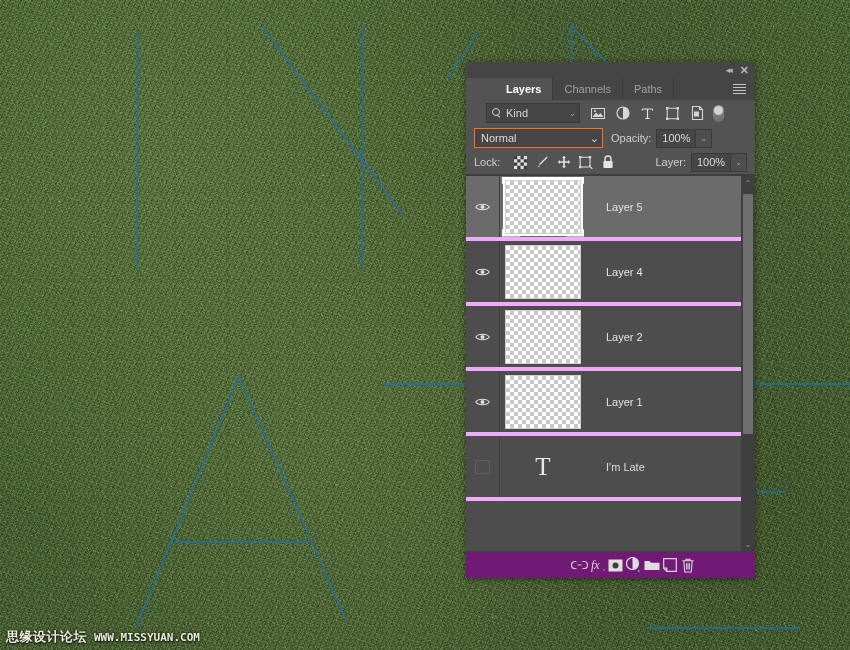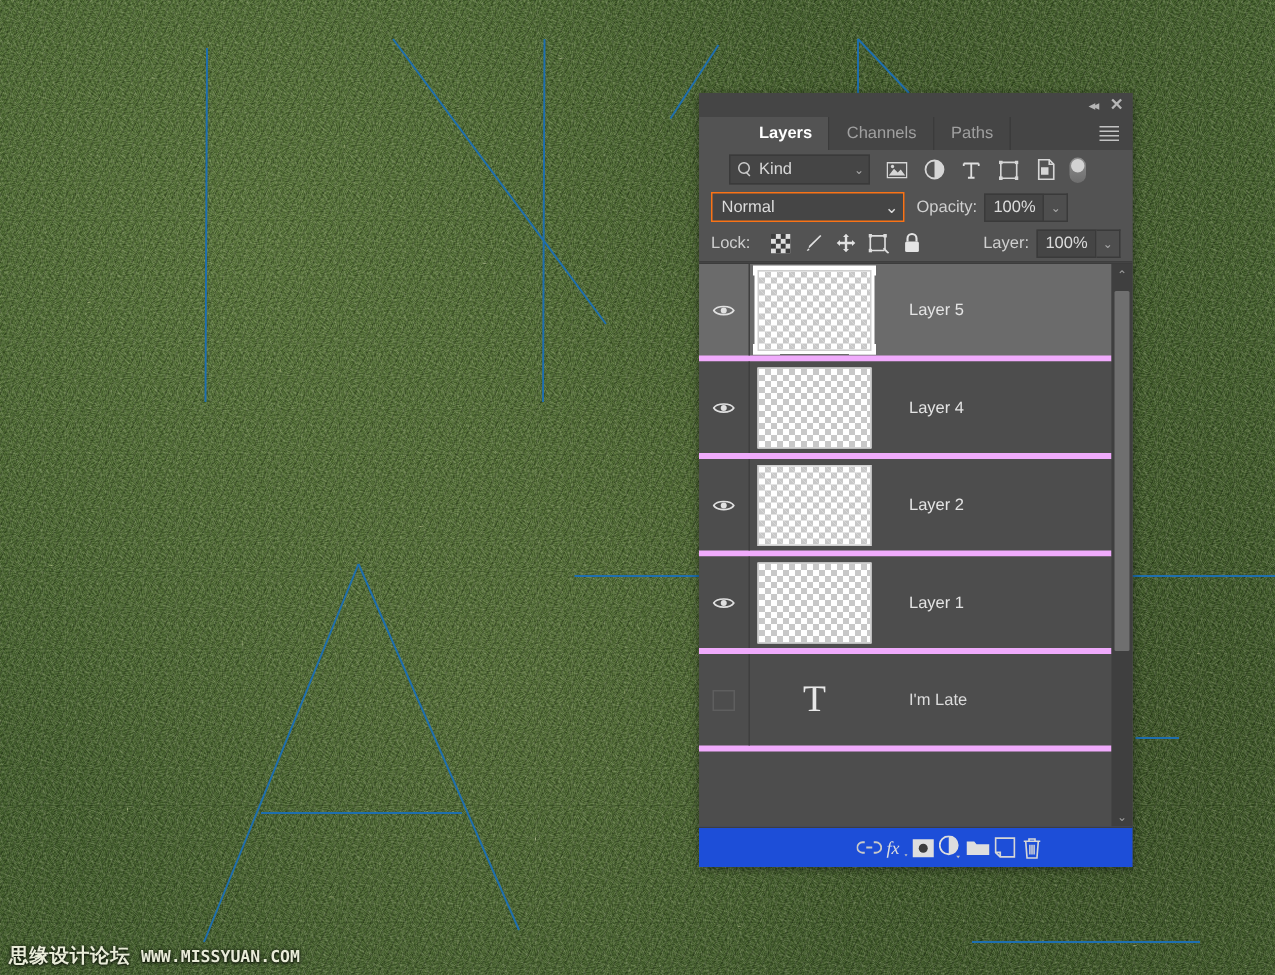--- a/index.html
+++ b/index.html
@@ -218,21 +218,21 @@
   .sb-arrow{height:14px;width:14px;display:flex;align-items:center;justify-content:center;
     color:#9b9b9b;font-size:8px;flex:0 0 auto;cursor:pointer;}
   .sb-space{flex:1 1 auto;width:100%;position:relative;}
   .sb-thumb{
     position:absolute;left:2px;width:10px;background:#6f6f6f;border-radius:1px;cursor:pointer;
     top:4px;height:240px;
   }
 
   
   .pnl-footer{
-    height:26px;flex:0 0 auto;background:#1d4ed8;border-top:1px solid #3e3e3e;
+    height:26px;flex:0 0 auto;background:#701a75;border-top:1px solid #3e3e3e;
     display:flex;align-items:center;justify-content:center;gap:0;padding-left:46px;
   }
   .ft{width:18px;height:18px;display:flex;align-items:center;justify-content:center;cursor:pointer;color:#cfcfcf;}
 </style>
 </head>
 <body>
 
 <div id="canvas-bg">
   <div id="grass-noise"></div>
 </div>

